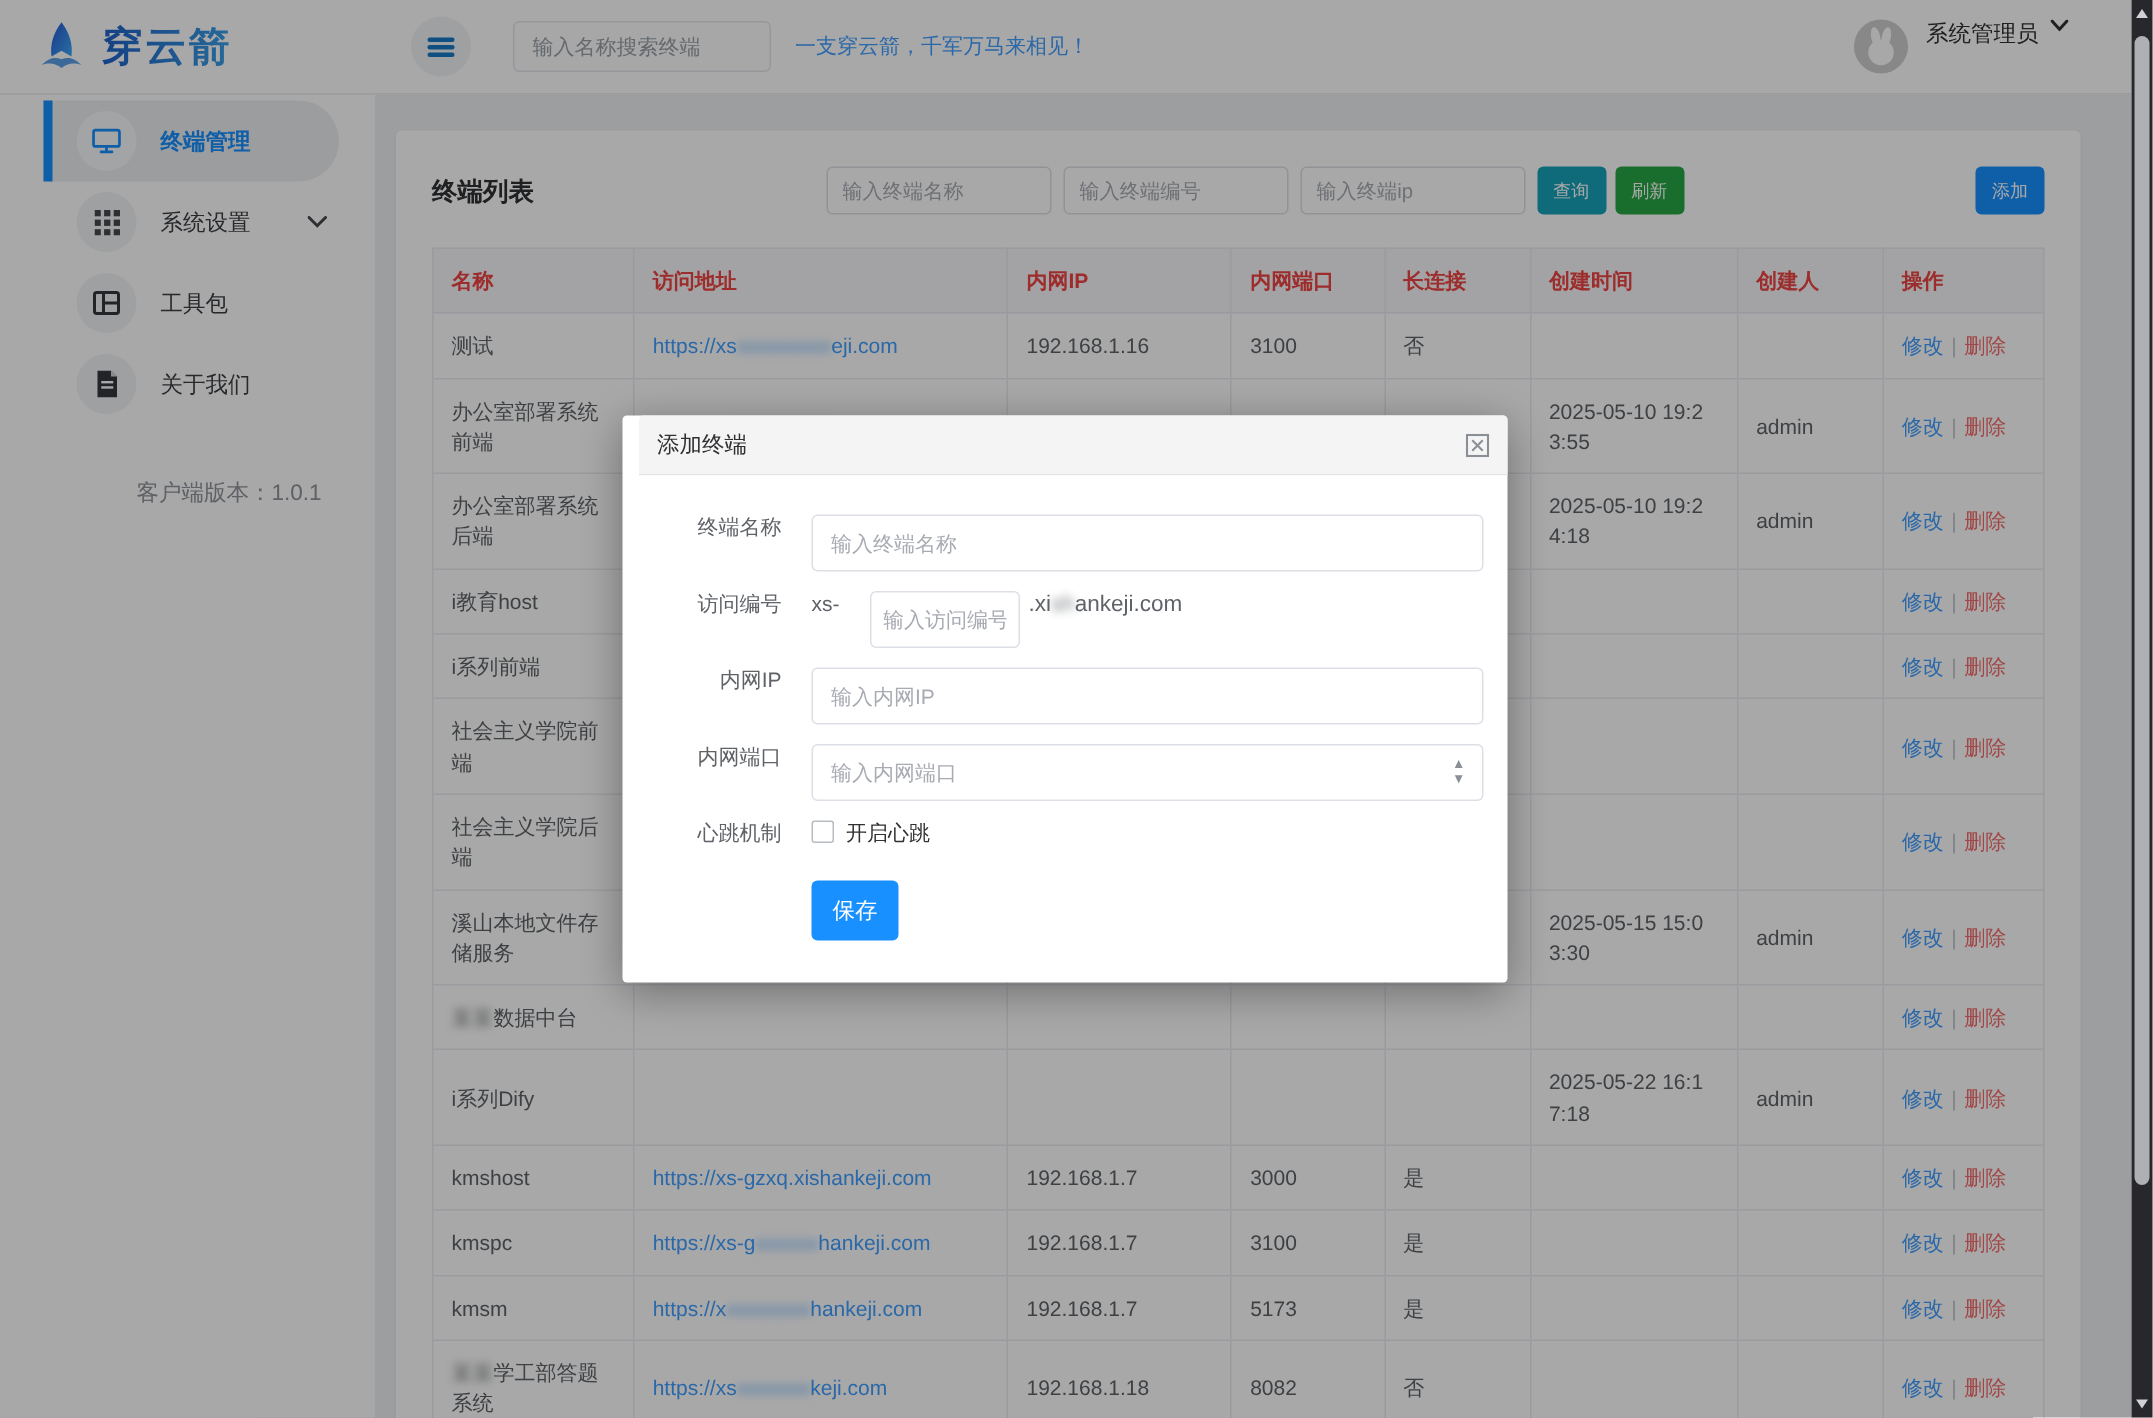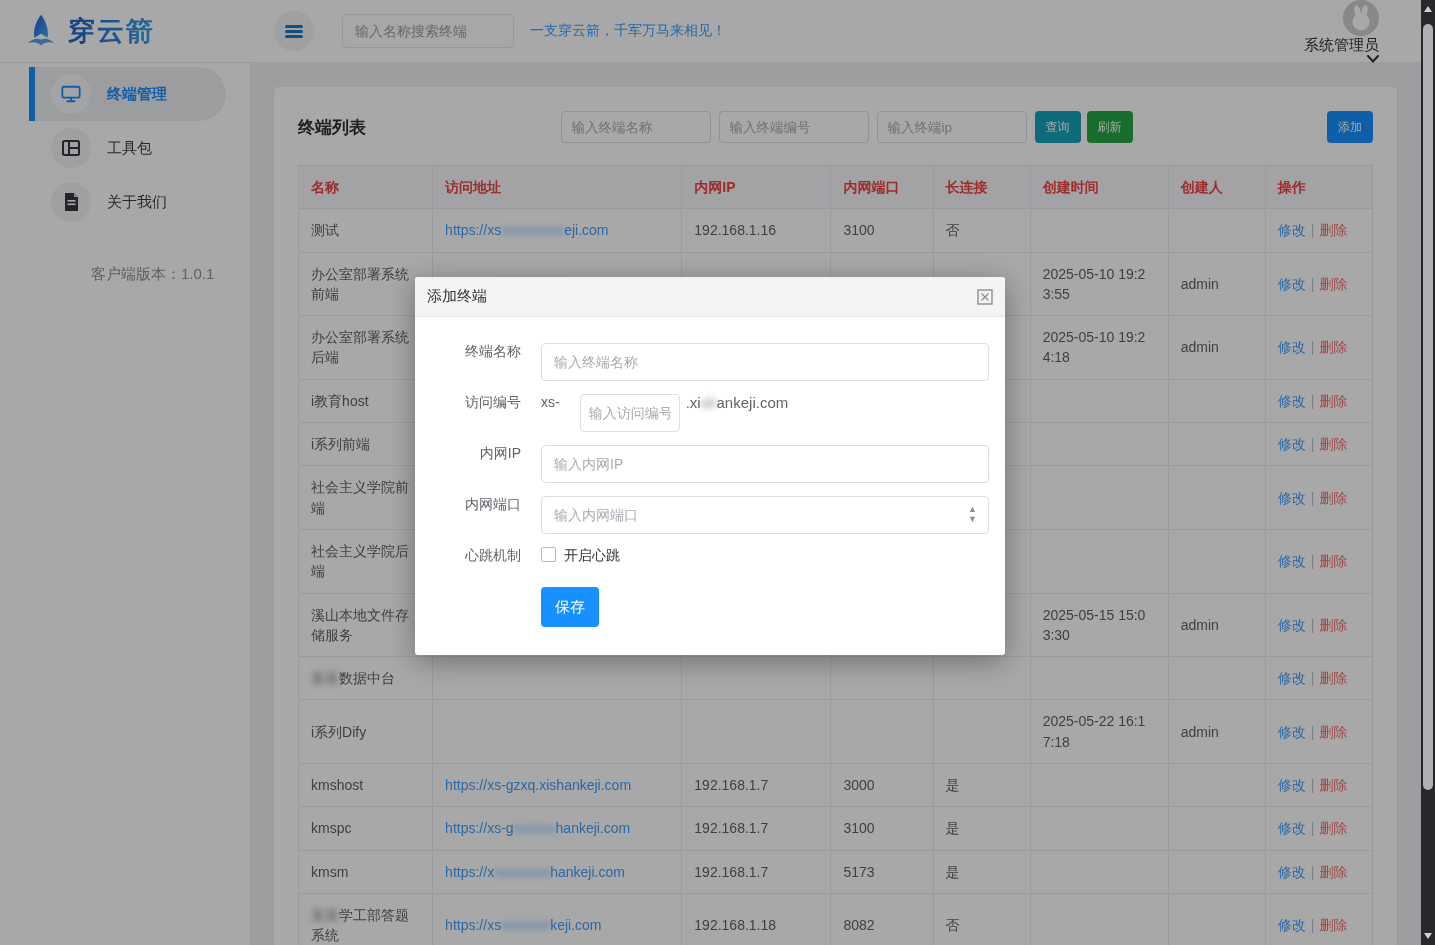--- a/index.html
+++ b/index.html
@@ -13,41 +13,41 @@
   .logo-text { font-size:27px; font-weight:bold; color:#1f7ad4; letter-spacing:2px; margin-left:8px;
                background:linear-gradient(90deg,#1f62c9,#3aa0e8); -webkit-background-clip:text; background-clip:text; color:transparent; }
   .hamburger { width:40px; height:40px; border-radius:50%; background:#f1f3f5; border:none; cursor:pointer;
                display:flex; align-items:center; justify-content:center; margin-left:24px; }
   .hamburger .bars { width:18px; height:13px; display:flex; flex-direction:column; justify-content:space-between; }
   .hamburger .bars i { display:block; height:3px; background:#1779c4; border-radius:2px; }
   .top-search { margin-left:28px; width:172px; height:34px; border:1px solid #e3e6ea; border-radius:4px;
                 padding:0 12px; font-size:14px; color:#333; background:#fdfdfd; outline:none; }
   .top-search::placeholder { color:#9aa0a6; }
   .slogan { margin-left:16px; font-size:14px; color:#409eff; }
-  .user-area { margin-left:auto; margin-right:42px; display:flex; align-items:flex-end; cursor:pointer;flex-direction:column; }
+  .user-area { margin-left:auto; margin-right:42px; display:flex; align-items:flex-start; cursor:pointer; }
   .avatar { width:36px; height:36px; border-radius:50%; background:#d9d9d9; overflow:hidden; flex:none; }
   .user-name { font-size:15px; color:#303133; margin-left:12px; }
   .user-caret { margin-left:8px; }
 
   
   .sidebar { position:fixed; left:0; top:63px; width:250px; height:882px; background:#fff; z-index:1;padding-left:29px; }
   .menu { padding-top:4px; }
   .menu-item { position:relative; height:54px; display:flex; align-items:center; cursor:pointer; }
   .menu-item .icon-circle { width:40px; height:40px; border-radius:50%; background:#f2f3f5;
                             display:flex; align-items:center; justify-content:center; margin-left:22px; flex:none; }
   .menu-item .mi-label { font-size:15px; color:#3c3f43; margin-left:16px; }
   .menu-item .mi-caret { margin-left:auto; margin-right:32px; }
   .menu-item.active { background:#eceef2; border-radius:0 27px 27px 0; margin-right:24px; }
   .menu-item.active::before { content:""; position:absolute; left:0; top:0; width:6px; height:100%; background:#1890ff; }
   .menu-item.active .icon-circle { background:rgba(255,255,255,.65); }
   .menu-item.active .mi-label { color:#1890ff; font-weight:bold; }
   .sidebar .version { margin-top:36px; padding-left:62px; font-size:15px; color:#8f9399; }
 
   
-  .content { position:fixed; left:250px; top:63px; width:1171px; height:882px; padding:24px; }
+  .content { position:fixed; left:240px; top:63px; width:1171px; height:882px; padding:24px; }
   .card { background:#fff; border-radius:4px; padding:24px; box-shadow:0 1px 3px rgba(0,0,0,.05); height:1200px; }
   .toolbar { display:flex; align-items:center; }
   .panel-title { font-size:17px; font-weight:bold; color:#303133; }
   .filters { display:flex; margin-left:auto; }
   .filter-input { width:150px; height:32px; border:1px solid #dcdfe6; border-radius:4px; padding:0 10px;
                   font-size:13.5px; color:#333; outline:none; margin-right:8px; background:#fff; }
   .filter-input::placeholder { color:#a8abb2; }
   .btn { height:32px; padding:0 11px; border:none; border-radius:4px; color:#fff; font-size:12px; cursor:pointer; }
   .btn-query { background:#17a2b8; }
   .btn-refresh { background:#28a745; margin-left:6px; }
@@ -63,21 +63,21 @@
   .act-edit { color:#409eff; text-decoration:none; cursor:pointer; }
   .act-del { color:#f56c6c; text-decoration:none; cursor:pointer; }
   .act-sep { color:#c0c4cc; margin:0 5px; }
   .rdt { filter:blur(3px); opacity:.8; }
 
   
   .overlay { position:fixed; left:0; top:0; width:1421px; height:945px; background:rgba(0,0,0,.34); z-index:40; }
   .modal { position:fixed; left:415px; top:277px; width:590px; z-index:50; background:#fff; border-radius:3px;
            box-shadow:0 6px 30px rgba(0,0,0,.35); }
   .modal-header { height:40px; background:#f4f4f4; border-bottom:1px solid #e3e5e8; display:flex; align-items:center;
-                  padding:0 12px; border-radius:3px 3px 0 0; }
+                  padding:0 12px; border-radius:3px 3px 0 0;margin-left:11px; }
   .modal-title { font-size:15px; color:#303133; }
   .modal-close { margin-left:auto; cursor:pointer; width:16px; height:16px; display:flex; }
   .modal-body { padding:26px 16px 28px 16px; }
   .form-row { display:flex; align-items:flex-start; margin-bottom:13px; }
   .form-label { width:90px; text-align:right; font-size:14px; color:#5f6368; margin-right:20px; flex:none; }
   .inp { height:38px; border:1px solid #dcdfe6; border-radius:4px; padding:0 12px; font-size:14px; color:#333; outline:none; }
   .inp::placeholder { color:#a8abb2; }
   .inp-wide { width:468px; }
   .code-prefix { font-size:14px; color:#5f6368; margin-right:20px; }
   .inp-code { width:100px; padding:0 8px; }
@@ -145,20 +145,41 @@
   <nav class="menu">
     <div class="menu-item active">
       <span class="icon-circle">
         <svg width="20" height="18" viewBox="0 0 22 19">
           <rect x="1.5" y="1.5" width="19" height="12" rx="1.5" fill="none" stroke="#1890ff" stroke-width="2"></rect>
           <path d="M7 17.5 L15 17.5" stroke="#1890ff" stroke-width="2" stroke-linecap="round"></path>
           <path d="M11 13.5 L11 17" stroke="#1890ff" stroke-width="2"></path>
         </svg>
       </span>
       <span class="mi-label">终端管理</span>
+    </div>
+    <div class="menu-item">
+      <span class="icon-circle">
+        <svg width="17" height="17" viewBox="0 0 17 17">
+          <g fill="#45484d">
+            <rect x="0" y="0" width="4.2" height="4.2"></rect>
+              <rect x="6.4" y="0" width="4.2" height="4.2"></rect>
+              <rect x="12.8" y="0" width="4.2" height="4.2"></rect>
+            <rect x="0" y="6.4" width="4.2" height="4.2"></rect>
+              <rect x="6.4" y="6.4" width="4.2" height="4.2"></rect>
+              <rect x="12.8" y="6.4" width="4.2" height="4.2"></rect>
+            <rect x="0" y="12.8" width="4.2" height="4.2"></rect>
+              <rect x="6.4" y="12.8" width="4.2" height="4.2"></rect>
+              <rect x="12.8" y="12.8" width="4.2" height="4.2"></rect>
+          </g>
+        </svg>
+      </span>
+      <span class="mi-label">系统设置</span>
+      <svg class="mi-caret" width="13" height="8" viewBox="0 0 13 8">
+        <path d="M1 1 L6.5 6.5 L12 1" fill="none" stroke="#45484d" stroke-width="2" stroke-linecap="round"></path>
+      </svg>
     </div>
     <div class="menu-item">
       <span class="icon-circle">
         <svg width="18" height="16" viewBox="0 0 18 16">
           <rect x="1" y="1" width="16" height="14" rx="1.5" fill="none" stroke="#35383c" stroke-width="2"></rect>
           <path d="M7 1 V15 M7 8 H17" stroke="#35383c" stroke-width="2"></path>
         </svg>
       </span>
       <span class="mi-label">工具包</span>
     </div>

